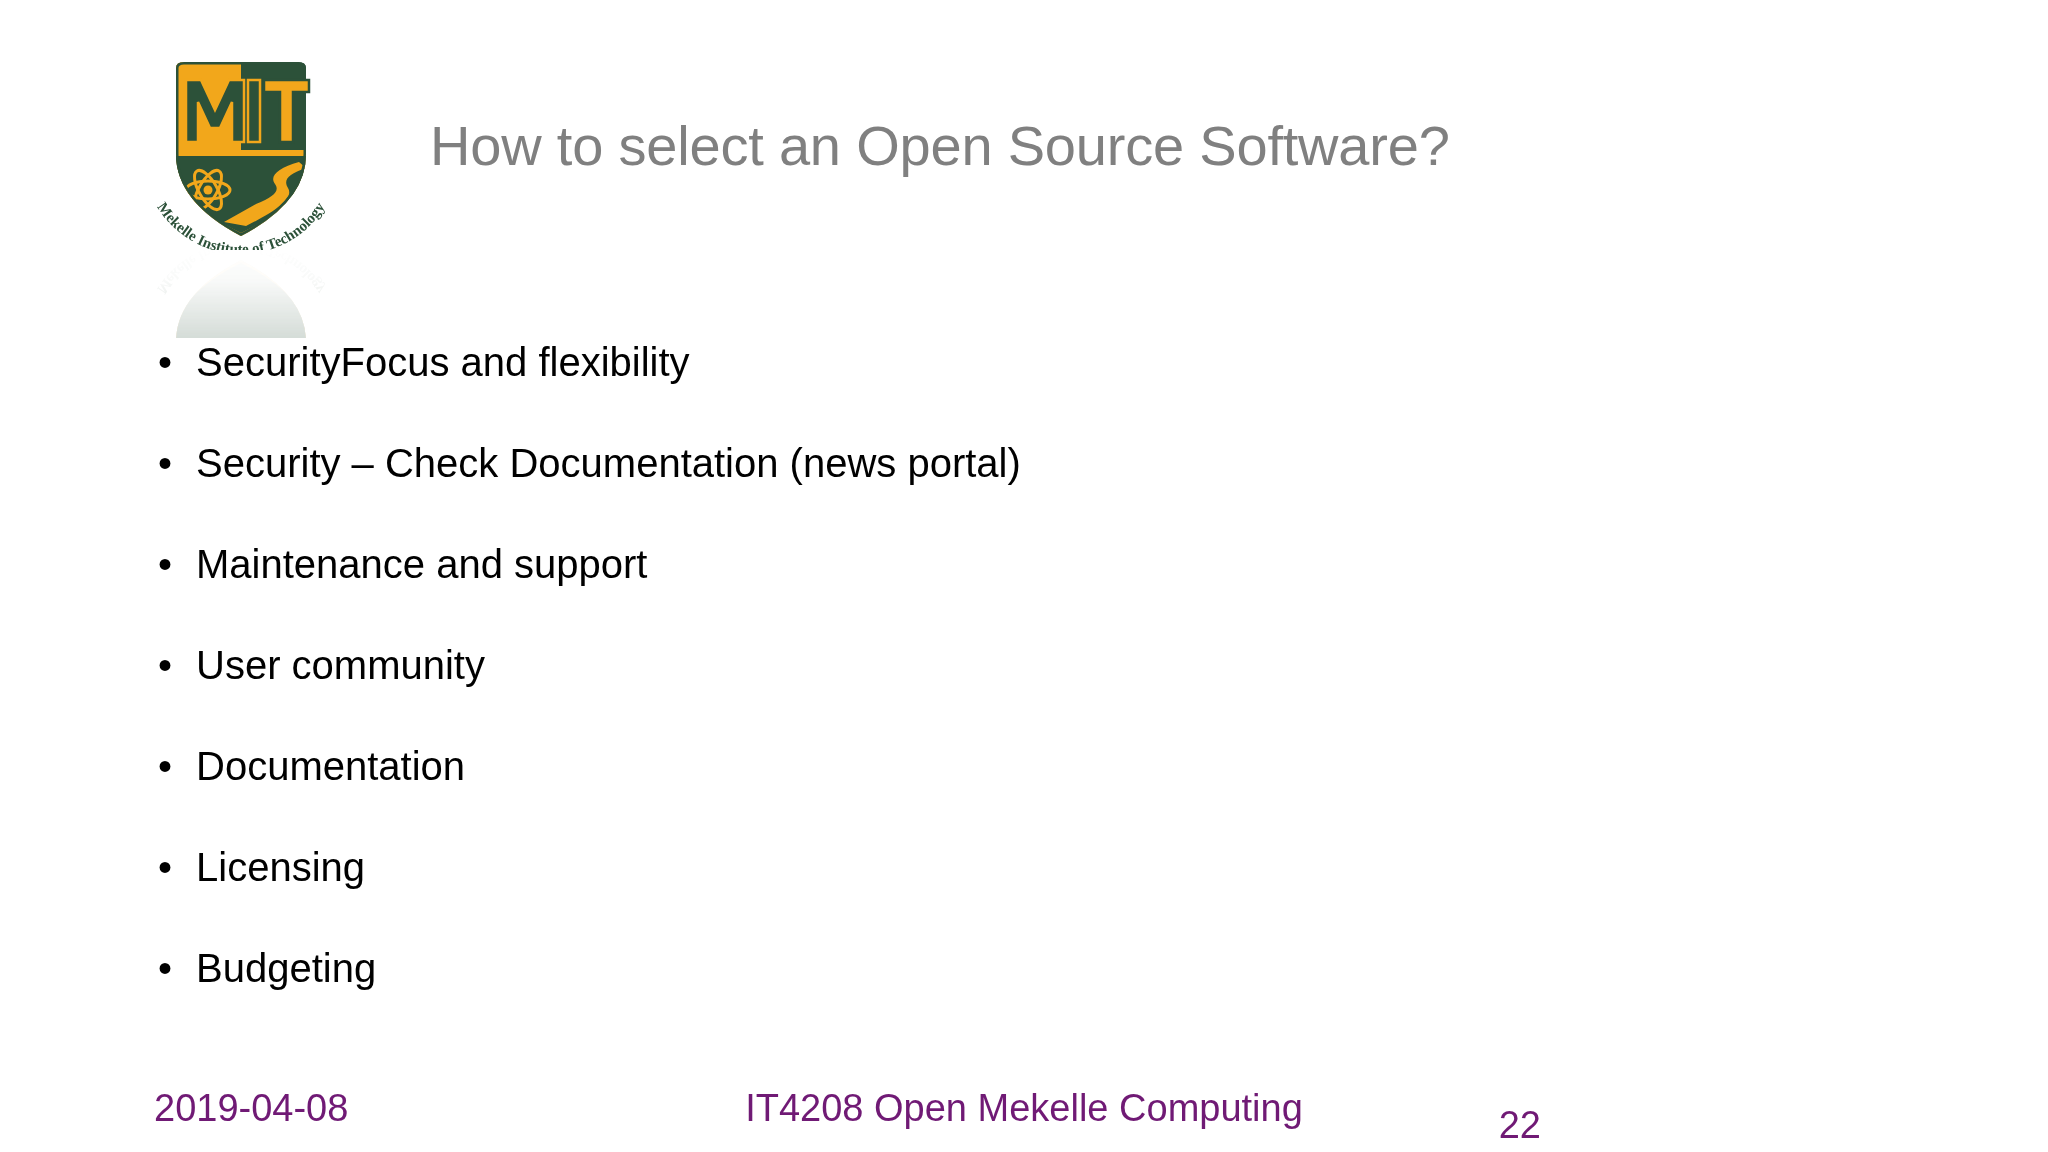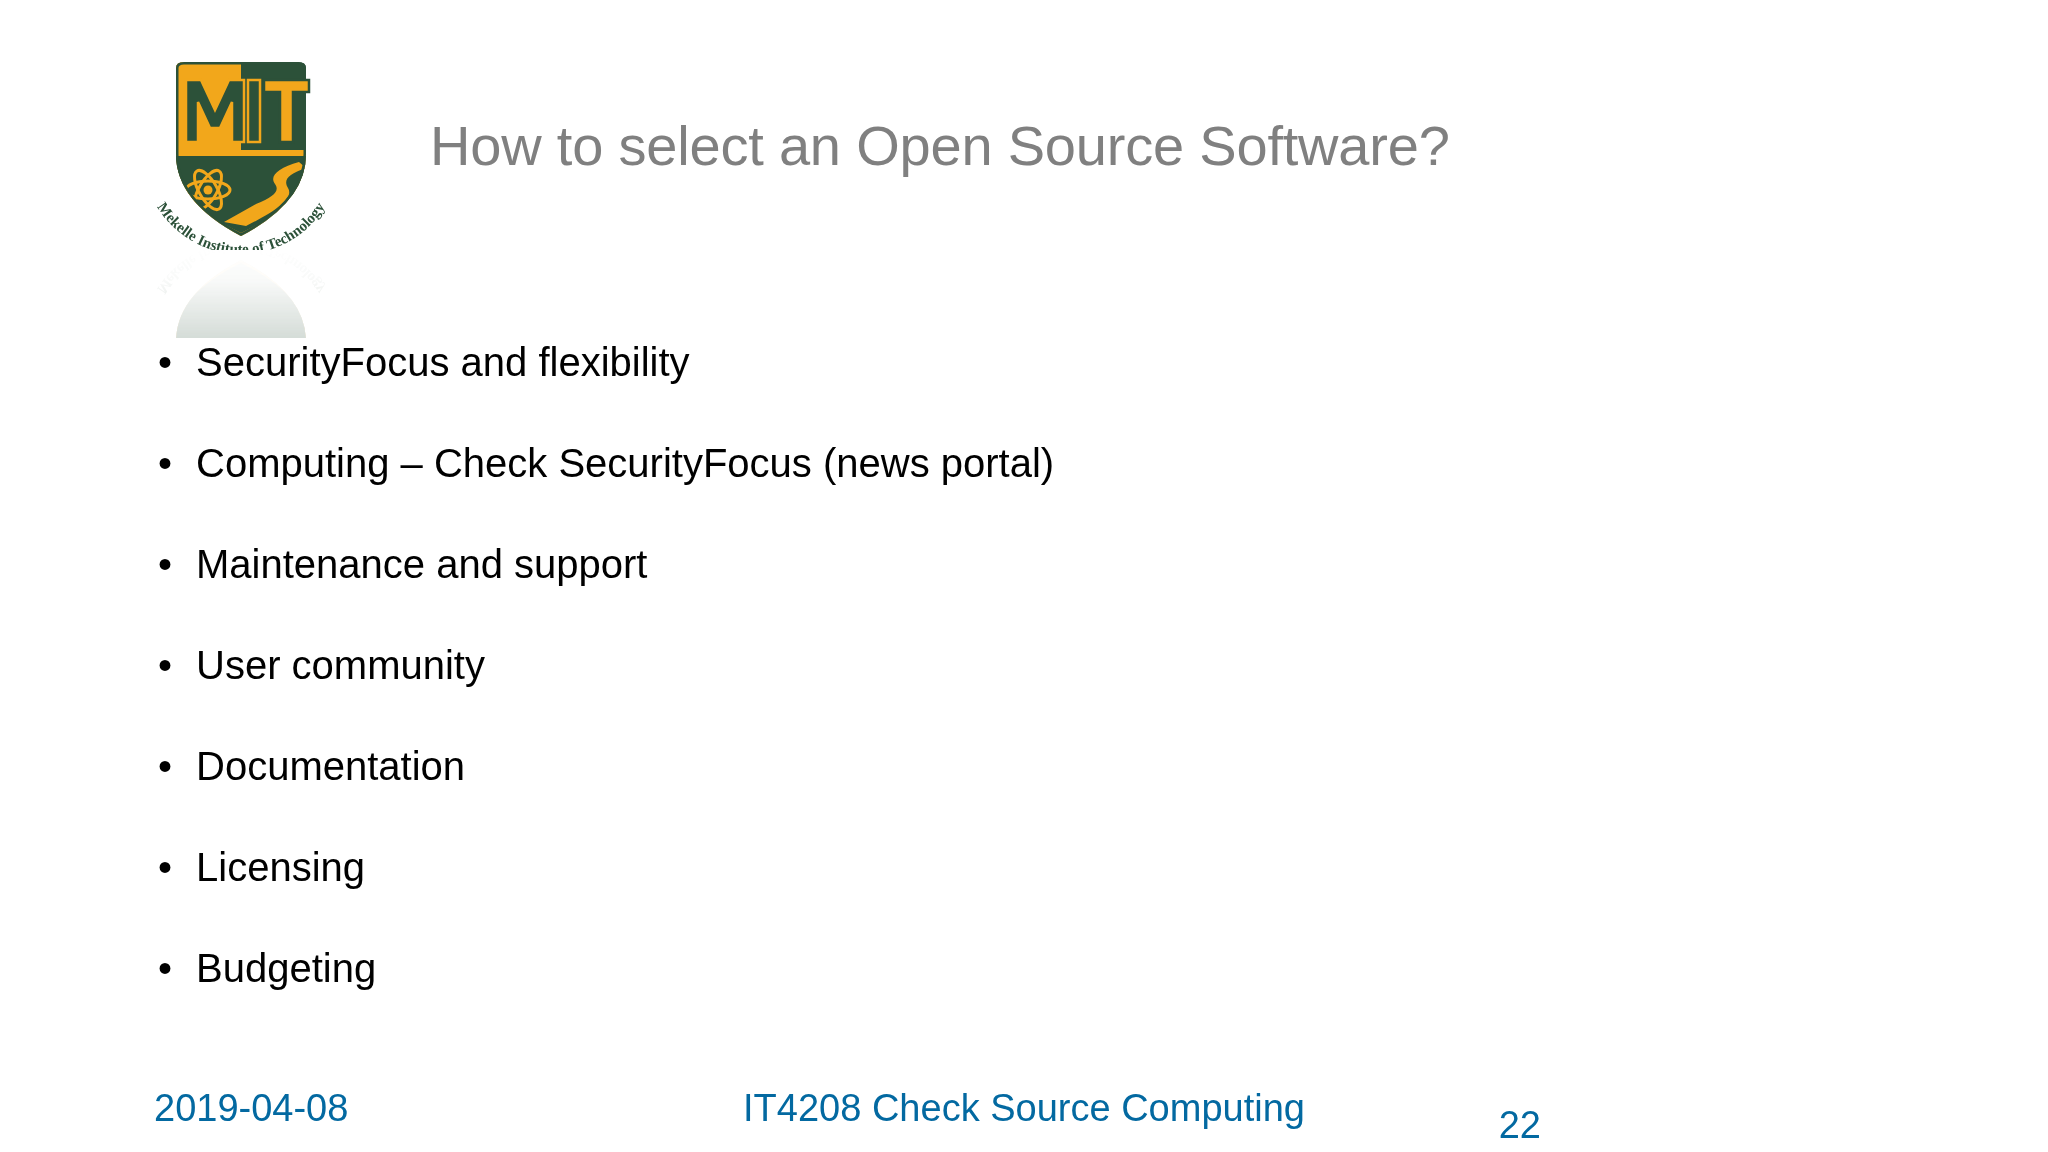--- a/index.html
+++ b/index.html
@@ -101,21 +101,21 @@
     display: inline-block;
   }
 
   
   .footer {
     position: absolute;
     left: 0;
     top: 1082px;
     width: 1667px;
     height: 56px;
-    color: #0369a1;
+    color: #701a75;
     font-size: 38px;
     line-height: 52px;
   }
   .footer-date {
     position: absolute;
     left: 154px;
     top: 0;
   }
   .footer-center {
     position: absolute;
@@ -218,21 +218,21 @@
 
   <div class="slide-title">How to select an Open Source Software?</div>
 
   <div class="bullet-list">
     <div class="bullet-item">
       <span class="bullet-dot">•</span>
       <span class="bullet-text">SecurityFocus and flexibility</span>
     </div>
     <div class="bullet-item">
       <span class="bullet-dot">•</span>
-      <span class="bullet-text">Computing – Check SecurityFocus (news portal)</span>
+      <span class="bullet-text">Security – Check Documentation (news portal)</span>
     </div>
     <div class="bullet-item">
       <span class="bullet-dot">•</span>
       <span class="bullet-text">Maintenance and support</span>
     </div>
     <div class="bullet-item">
       <span class="bullet-dot">•</span>
       <span class="bullet-text">User community</span>
     </div>
     <div class="bullet-item">
@@ -244,17 +244,17 @@
       <span class="bullet-text">Licensing</span>
     </div>
     <div class="bullet-item">
       <span class="bullet-dot">•</span>
       <span class="bullet-text">Budgeting</span>
     </div>
   </div>
 
   <div class="footer">
     <span class="footer-date">2019-04-08</span>
-    <span class="footer-center">IT4208 Check Source Computing</span>
+    <span class="footer-center">IT4208 Open Mekelle Computing</span>
     <span class="footer-page">22</span>
   </div>
 
 </div>
 
 </body></html>

